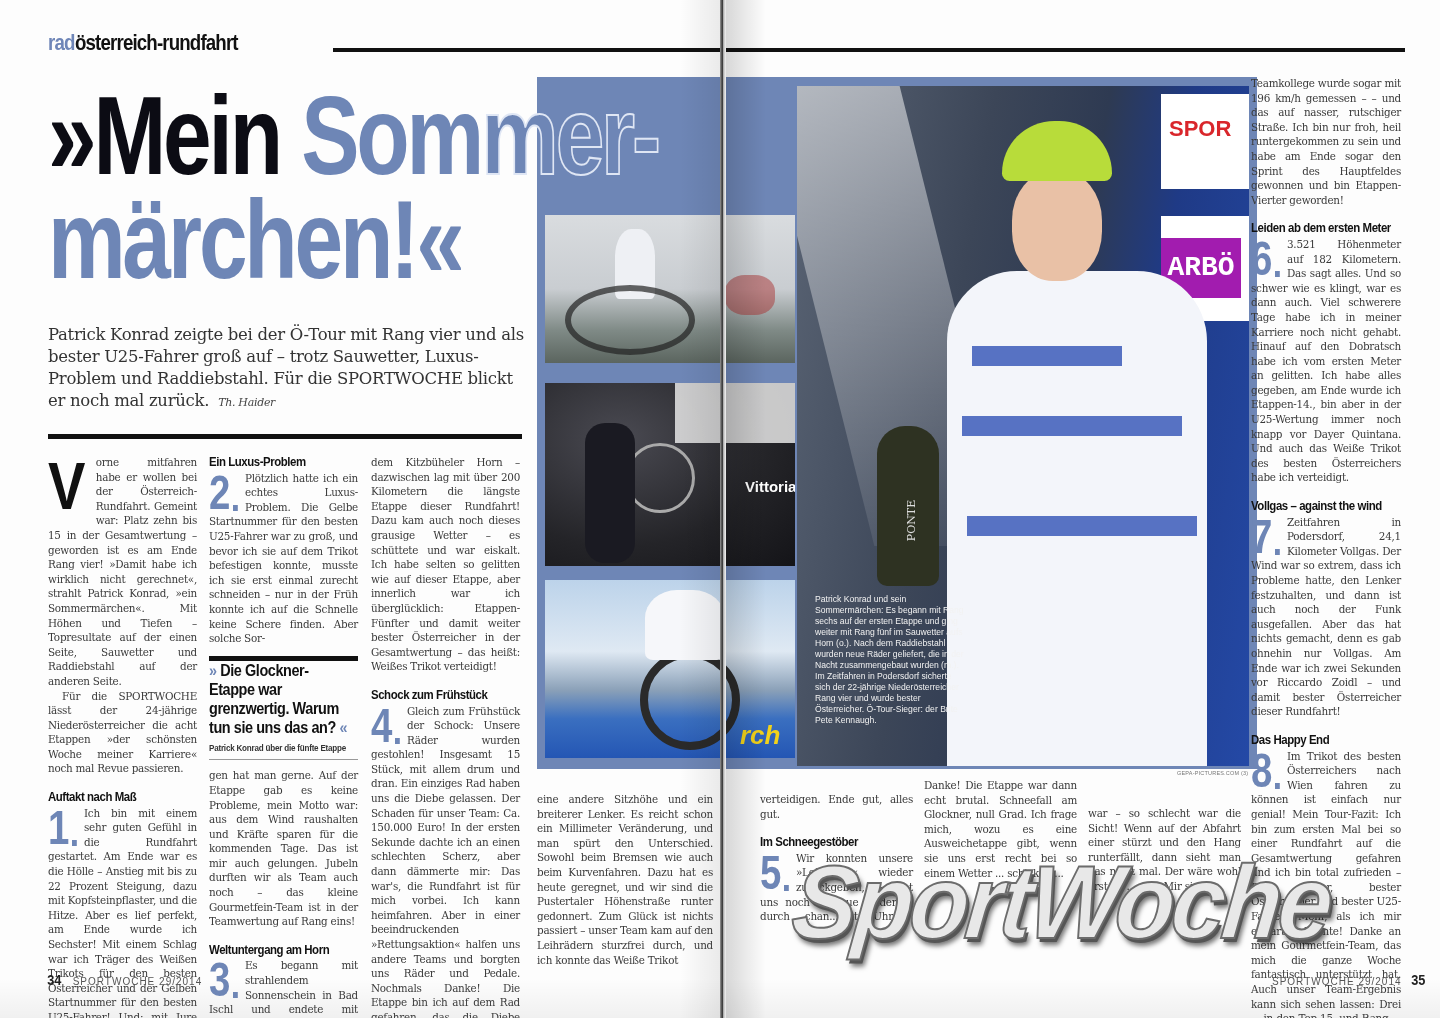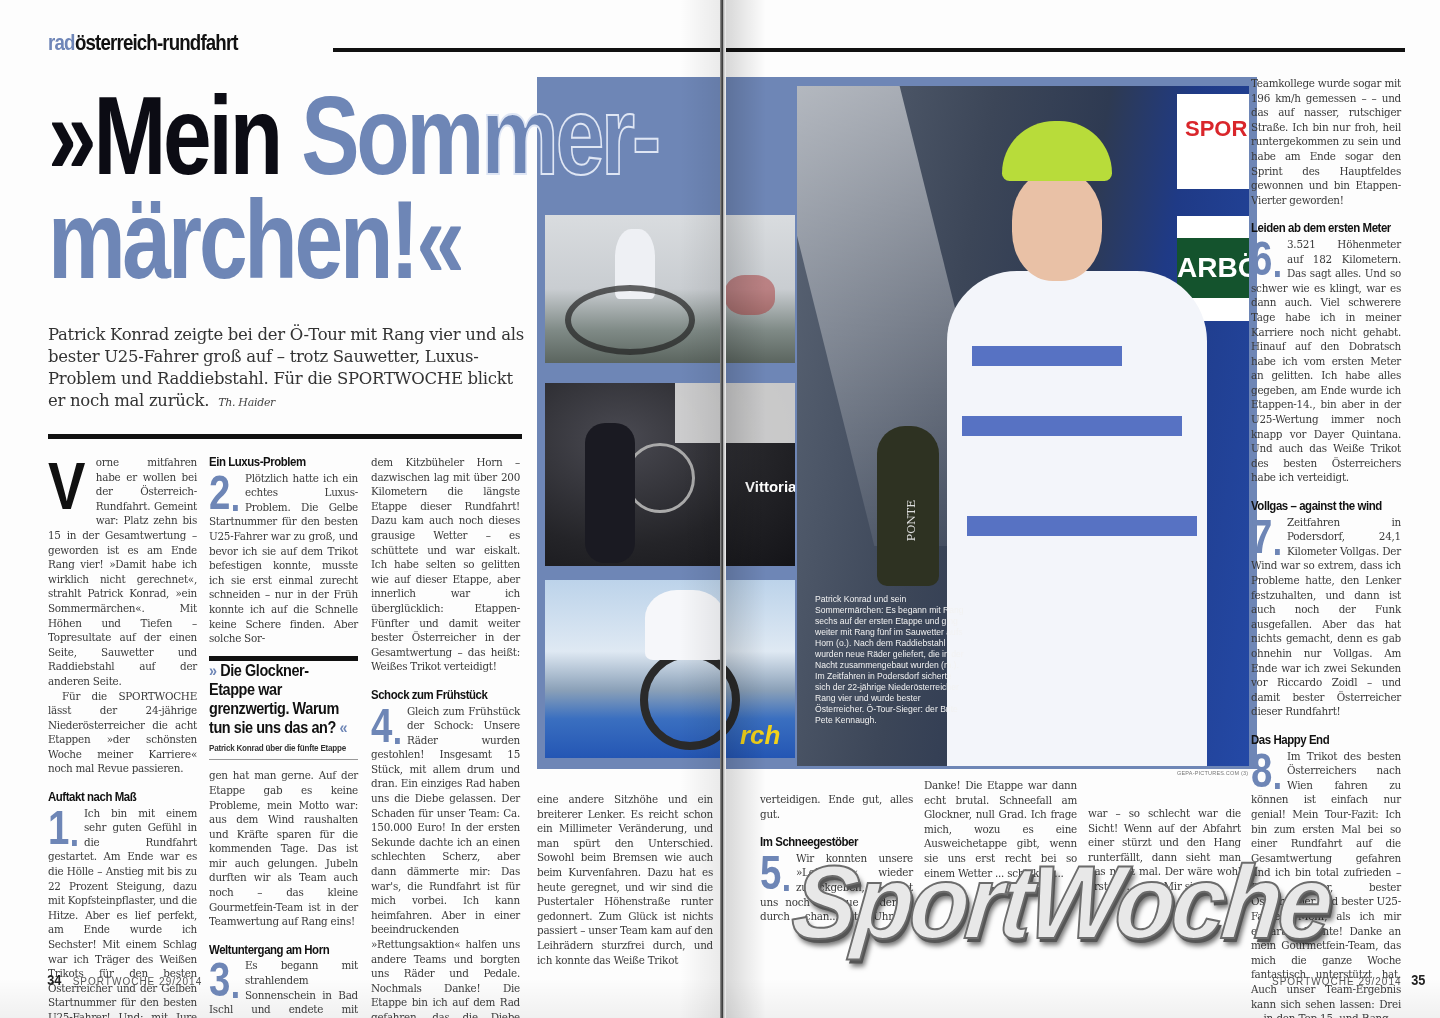--- a/index.html
+++ b/index.html
@@ -76,22 +76,22 @@
   .ph-main { left: 797px; top: 86px; width: 452px; height: 680px;
     background: linear-gradient(100deg, #5a6474 0%, #3c4658 35%, #2e3a52 55%, #1f3a86 70%, #2449a6 100%); }
   .ph-spray { position:absolute; left: 20px; top: 0; width: 140px; height: 460px;
     background: linear-gradient(170deg, rgba(255,255,255,0.55), rgba(255,255,255,0.05)); transform: skewX(14deg); }
   .rider-shape { position: absolute; border-radius: 40% 40% 10% 10%; background: #f4f6fb; }
   .cap { position:absolute; left: 205px; top: 35px; width: 110px; height: 60px; border-radius: 55px 55px 8px 8px; background: #b8dc3a; }
   .face { position:absolute; left: 215px; top: 85px; width: 90px; height: 110px; border-radius: 45%; background: #e9c1a6; }
   .jersey { position:absolute; left: 150px; top: 185px; width: 260px; height: 495px; border-radius: 70px 70px 0 0; background: #f3f5fa; }
   .stripe { position:absolute; height: 20px; background: #3b5bb8; opacity: 0.85; }
   .bottle { position:absolute; left: 80px; top: 340px; width: 62px; height: 160px; border-radius: 28px 28px 10px 10px; background: #2e3222; }
-  .sponsor { position:absolute; right: 0; width: 72px; height: 80px; background: #fff; }
-  .sponsor.red { background: #14532d; color:#fff; font-family:Liberation Sans, sans-serif; font-weight:700; font-size: 34px; line-height: 60px; }
+  .sponsor { position:absolute; right: 0; width: 88px; height: 80px; background: #fff; }
+  .sponsor.red { background: #a21caf; color:#fff; font-family:Liberation Mono, monospace; font-weight:700; font-size: 34px; line-height: 60px; text-align:center; }
   .sponsor-text { font-family:"Liberation Sans", sans-serif; font-weight:700; color:#d9262b; font-size: 22px; padding: 22px 0 0 8px; }
   .ph-label { position:absolute; font-family:"Liberation Sans", sans-serif; font-weight:700; font-size: 18px; color:#fff; }
 
   .caption { position: absolute; left: 815px; top: 594px; width: 150px; z-index: 7;
     font-family: "Liberation Sans", sans-serif; font-size: 8.6px; line-height: 11px; color: #f2f2f2; }
   .credit { position: absolute; left: 1177px; top: 770px; font-family: "Liberation Sans", sans-serif; font-size: 5.5px;
     color: #777; z-index: 7; letter-spacing: 0.2px; }
 
   
   .logo { position: absolute; left: 793px; top: 850px; z-index: 40;

